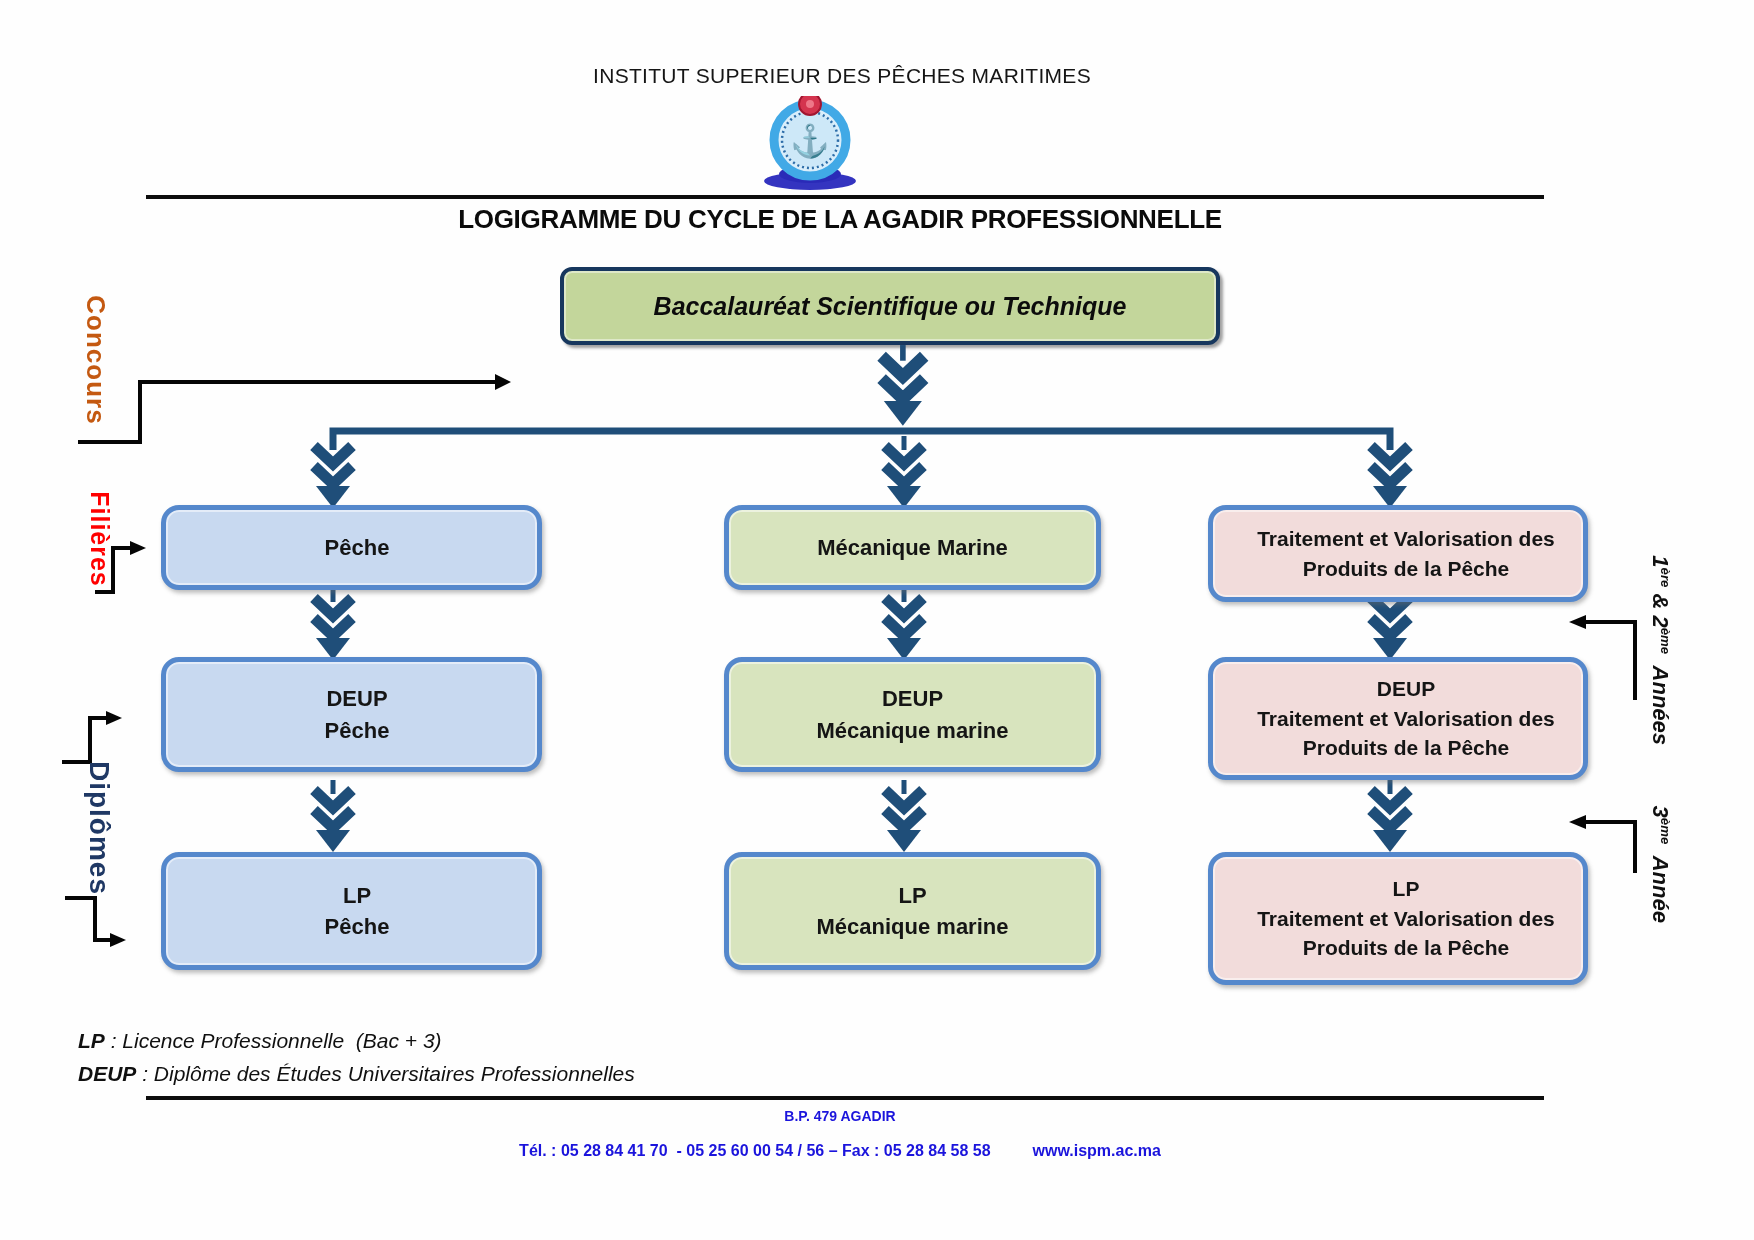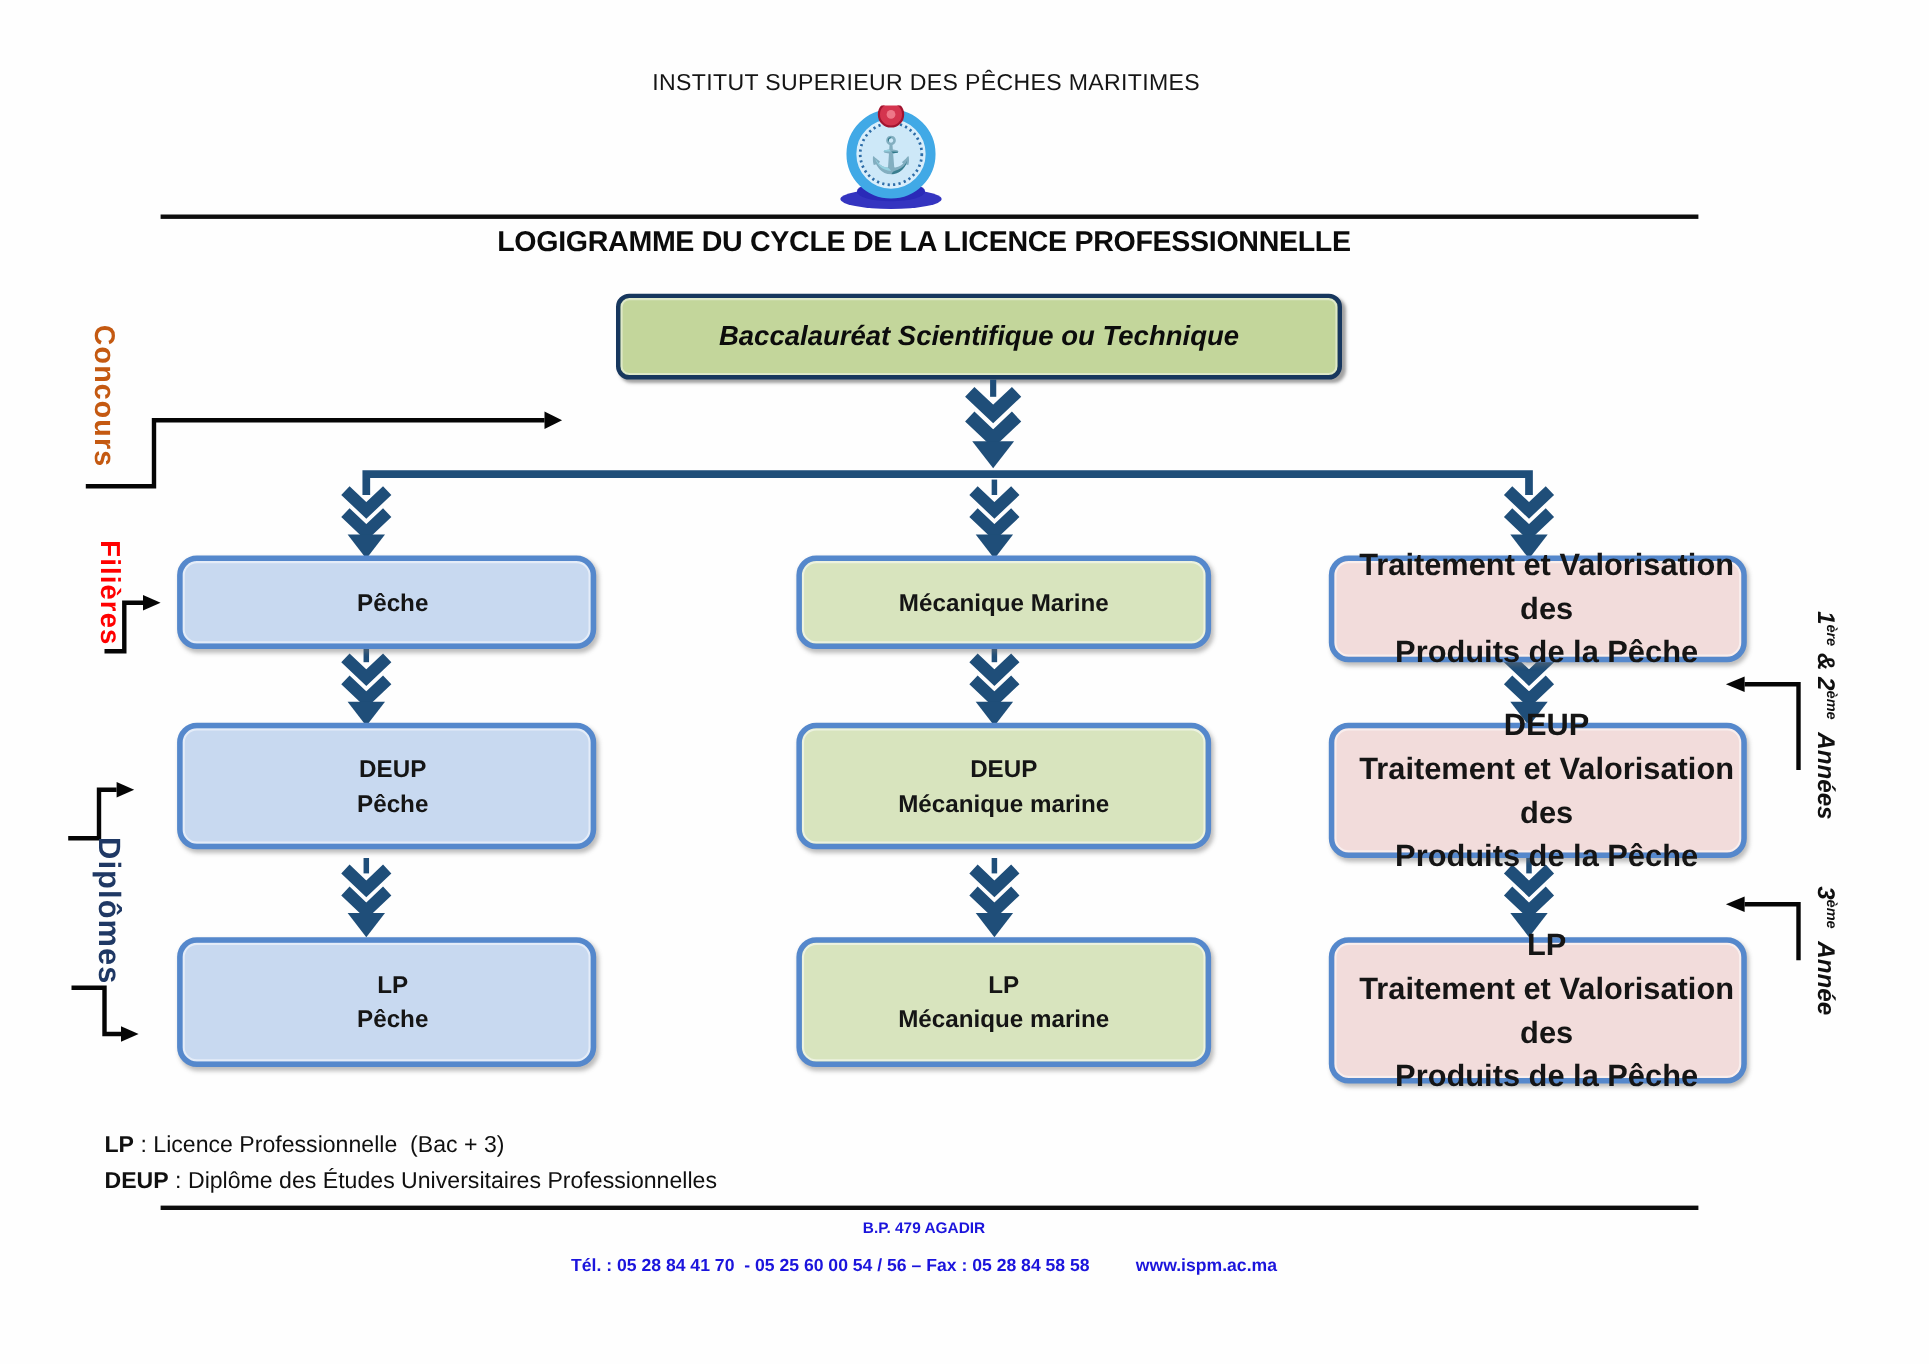--- a/index.html
+++ b/index.html
@@ -22,36 +22,36 @@
     box-shadow:3px 3px 3px rgba(70,70,70,.5), inset 0 0 0 2px rgba(255,255,255,.45);
   }
 
   .fbox{
     position:absolute;box-sizing:border-box;border:5px solid var(--c-boxBorder);border-radius:18px;
     display:flex;flex-direction:column;align-items:center;justify-content:center;text-align:center;
     font-weight:bold;color:#151515;font-size:22px;
     box-shadow:2px 3px 4px rgba(110,110,110,.45), inset 0 0 0 2px rgba(255,255,255,.5);
   }
   .fbox .l{display:block;line-height:1.42;}
-  .fbox.small{font-size:28px;padding-left:16px;}
+  .fbox.small{font-size:21px;padding-left:16px;}
   .fill-blue{background:var(--c-blueFill);padding-left:11px;}
   .fill-green{background:var(--c-greenFill);}
   .fill-pink{background:var(--c-pinkFill);}
 
   .vlabel{
     position:absolute;white-space:pre;font-weight:bold;
     transform:translate(-50%,-50%) rotate(90deg);
   }
   .vlabel sup{font-size:60%;}
   .lbl-concours{color:var(--c-concours);font-size:26px;letter-spacing:1px;}
   .lbl-filieres{color:var(--c-filieres);font-size:25px;letter-spacing:1px;}
   .lbl-diplomes{color:var(--c-diplomes);font-size:28px;letter-spacing:1px;}
   .lbl-years{color:#101010;font-size:22px;font-style:italic;}
 
-  .legend{position:absolute;left:78px;top:1024px;font-size:21px;color:#101010;margin-left:17px;}
+  .legend{position:absolute;left:78px;top:1024px;font-style:italic;font-size:21px;color:#101010;}
   .legend .line{white-space:pre;line-height:33px;}
   .legend .term{font-weight:bold;}
 
   .footer-bp{font-size:14px;font-weight:bold;color:var(--c-footerBlue);}
   .footer-tel{font-size:16px;font-weight:bold;color:var(--c-footerBlue);white-space:pre;margin-top:12px;}
   .footer-row{position:absolute;left:840px;top:1130px;transform:translateX(-50%);display:flex;gap:42px;}
 
   svg.overlay{position:absolute;left:0;top:0;pointer-events:none;}
   .cl{stroke:var(--c-navy);stroke-width:11;fill:none;}
   .chevfill{fill:var(--c-navy);}
@@ -69,21 +69,21 @@
     <ellipse cx="54" cy="85" rx="46" ry="9" fill="#3434C0"></ellipse>
     <ellipse cx="54" cy="78" rx="31" ry="9" fill="#2A2AB8"></ellipse>
     <circle cx="54" cy="44" r="36" fill="#D9EEFB" stroke="#41A9E6" stroke-width="9"></circle>
     <circle cx="54" cy="44" r="28" fill="#CDE8F8" stroke="#2D6DA8" stroke-width="2.5" stroke-dasharray="2,3"></circle>
     <text x="54" y="56" font-size="32" text-anchor="middle" fill="#17375E">⚓</text>
     <circle cx="54" cy="8" r="11" fill="#D4344E" stroke="#A11530" stroke-width="2"></circle>
     <circle cx="54" cy="8" r="4" fill="#EE7788"></circle>
   </svg>
 
   <div class="rule" style="left:146px;top:195px;width:1398px;"></div>
-  <div class="abs center-x doc-title" style="left:840px;top:204px;">LOGIGRAMME DU CYCLE DE LA LICENCE PROFESSIONNELLE</div>
+  <div class="abs center-x doc-title" style="left:840px;top:204px;">LOGIGRAMME DU CYCLE DE LA AGADIR PROFESSIONNELLE</div>
 
   <div class="bac-box">
     <span>Baccalauréat Scientifique ou Technique</span>
   </div>
 
   <svg class="overlay" width="1754" height="1240" viewBox="0 0 1754 1240">
     <defs>
       <g id="chev" class="chevfill">
         <rect x="21.5" y="-8" width="5" height="14"></rect>
         <polyline class="cl" points="5,2 24,20 43,2"></polyline>

